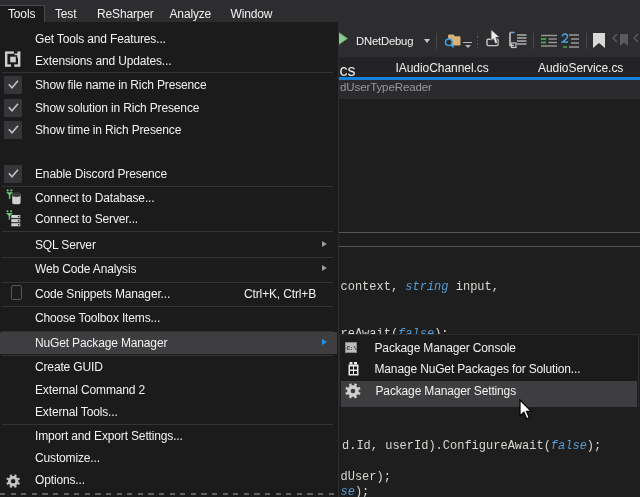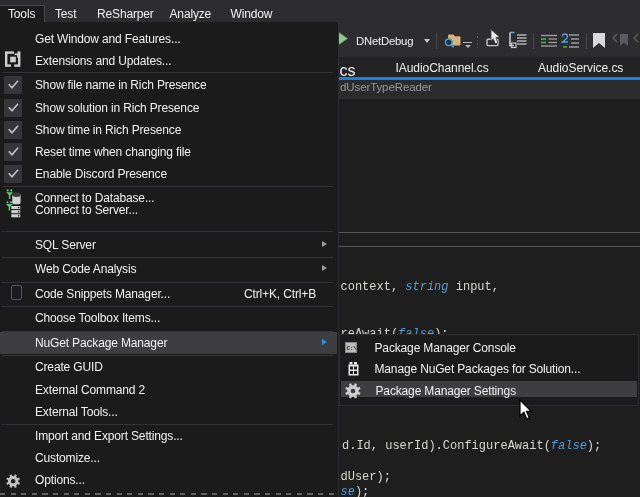--- a/index.html
+++ b/index.html
@@ -120,21 +120,21 @@
   <div class="abs bar" style="left:55px;">Test</div>
   <div class="abs bar" style="left:97px;">ReSharper</div>
   <div class="abs bar" style="left:169.5px;">Analyze</div>
   <div class="abs bar" style="left:230.5px;">Window</div>
   <div class="abs bar" style="left:293px;margin-top:20px;">Help</div>
 
   <div class="abs" id="menu" style="left:0; top:22px; width:339px; height:475px; background:#1b1b1c;
        border-right:1.5px solid #2d2d31;">
 
     <div class="row mtext" style="top:5.8px;">
-        <span class="lbl">Get Window and Features...</span>
+        <span class="lbl">Get Tools and Features...</span>
       </div>
     <div class="row mtext" style="top:27.9px;">
       <svg class="abs" style="left:5px; top:1.5px;" width="16" height="16">
         <rect x="1.2" y="1.6" width="13" height="13" fill="none" stroke="#d0d0d0" stroke-width="2.4"></rect>
         <rect x="8.9" y="0" width="3.6" height="4.4" fill="#1b1b1c"></rect>
         <path d="M9.6 3.4 h3.4 v3.4" fill="none" stroke="#d0d0d0" stroke-width="2"></path>
         <rect x="6" y="12.9" width="3.2" height="3.1" fill="#1b1b1c"></rect>
         <rect x="4.5" y="5" width="7" height="7" fill="#d0d0d0" stroke="#1b1b1c" stroke-width="1.4"></rect>
       </svg>
       <span class="lbl">Extensions and Updates...</span>
@@ -153,48 +153,41 @@
           <path d="M0.8 4.3 L4 7.8 L10 0.8" fill="none" stroke="#c2c2c2" stroke-width="1.6"></path>
         </svg>
       <span class="lbl">Show solution in Rich Presence</span>
       </div>
     <div class="row mtext" style="top:96.6px;padding-left:36px;">
         <span class="chk"></span>
       <svg class="abs" style="left:7.5px; top:6px;" width="11" height="10">
           <path d="M0.8 4.3 L4 7.8 L10 0.8" fill="none" stroke="#c2c2c2" stroke-width="1.6"></path>
         </svg>
       <span class="lbl">Show time in Rich Presence</span>
-      </div>
-    <div class="row mtext" style="top:118.7px;">
-        <span class="chk"></span>
-      <svg class="abs" style="left:7.5px; top:6px;" width="11" height="10">
-          <path d="M0.8 4.3 L4 7.8 L10 0.8" fill="none" stroke="#c2c2c2" stroke-width="1.6"></path>
-        </svg>
-      <span class="lbl">Reset time when changing file</span>
       </div>
     <div class="row mtext" style="top:140.8px;">
         <span class="chk"></span>
       <svg class="abs" style="left:7.5px; top:6px;" width="11" height="10">
           <path d="M0.8 4.3 L4 7.8 L10 0.8" fill="none" stroke="#c2c2c2" stroke-width="1.6"></path>
         </svg>
       <span class="lbl">Enable Discord Presence</span>
       </div>
     <div class="sep" style="top:164px;"></div>
     <div class="row mtext" style="top:165.3px;">
       <svg class="abs" style="left:5px; top:1.5px;" width="17" height="18">
         <circle cx="2.7" cy="1.4" r="1.05" fill="#6ec87a"></circle>
           <circle cx="6.3" cy="1.4" r="1.05" fill="#6ec87a"></circle>
         <path d="M1.2 3.2 L4.6 6.8 L8 3.2 Z" fill="#6ec87a"></path>
           <rect x="3.9" y="6" width="1.4" height="4" fill="#6ec87a"></rect>
         <rect x="7.2" y="4.3" width="8.4" height="11" rx="1.8" fill="#d0d0d0"></rect>
         <path d="M7.2 6.1 a4.2 1.9 0 0 0 8.4 0 v-1 a4.2 1.9 0 0 0 -8.4 0 z" fill="#3c3c40"></path>
       </svg>
       <span class="lbl">Connect to Database...</span>
       </div>
-    <div class="row mtext" style="top:177px;">
+    <div class="row mtext" style="top:186px;">
       <svg class="abs" style="left:5px; top:2px;" width="17" height="18">
         <circle cx="2.5" cy="1.3" r="1.05" fill="#6ec87a"></circle>
           <circle cx="6.1" cy="1.3" r="1.05" fill="#6ec87a"></circle>
         <path d="M1 3 L4.4 6.6 L7.8 3 Z" fill="#6ec87a"></path>
           <rect x="3.7" y="5.7" width="1.4" height="3.9" fill="#6ec87a"></rect>
         <rect x="6.3" y="5" width="9" height="3.1" fill="#d0d0d0"></rect>
           <rect x="12.9" y="5.9" width="1.5" height="1.4" fill="#2a2a2c"></rect>
         <rect x="6.3" y="9.1" width="9" height="3.1" fill="#d0d0d0"></rect>
           <rect x="12.9" y="10" width="1.5" height="1.4" fill="#2a2a2c"></rect>
         <rect x="6.3" y="13.2" width="9" height="3.1" fill="#d0d0d0"></rect>
@@ -269,21 +262,21 @@
         <rect x="0.5" y="2.5" width="10" height="11" fill="#e8e8e8"></rect>
         <rect x="2" y="4.5" width="3" height="3" fill="#1b1b1c"></rect>
         <rect x="6" y="4.5" width="3" height="3" fill="#1b1b1c"></rect>
         <rect x="2" y="9" width="3" height="3" fill="#1b1b1c"></rect>
         <rect x="6" y="9" width="3" height="3" fill="#1b1b1c"></rect>
         <rect x="1.5" y="0" width="3" height="2.5" fill="#e8e8e8"></rect>
         <rect x="6" y="0" width="3" height="2.5" fill="#e8e8e8"></rect>
       </svg>
       <span class="lbl">Manage NuGet Packages for Solution...</span>
       </div>
-    <div class="row mtext" style="top:46.4px; height:16px; line-height:21.5px; left:1px; right:1px; background:#3e3e40;">
+    <div class="row mtext" style="top:46.4px; height:26px; line-height:21.5px; left:1px; right:1px; background:#3e3e40;">
       <svg class="abs" style="left:4px; top:2.5px;" width="16" height="16">
         <path transform="scale(1.06)" d="M14.71,9.17 L13.78,11.42 L12.08,10.55 L10.55,12.08 L11.42,13.78 L9.17,14.71 L8.58,12.89 L6.42,12.89 L5.83,14.71 L3.58,13.78 L4.45,12.08 L2.92,10.55 L1.22,11.42 L0.29,9.17 L2.11,8.58 L2.11,6.42 L0.29,5.83 L1.22,3.58 L2.92,4.45 L4.45,2.92 L3.58,1.22 L5.83,0.29 L6.42,2.11 L8.58,2.11 L9.17,0.29 L11.42,1.22 L10.55,2.92 L12.08,4.45 L13.78,3.58 L14.71,5.83 L12.89,6.42 L12.89,8.58 Z" fill="#cfcfcf"></path>
         <circle cx="7.95" cy="7.95" r="2.3" fill="#3e3e40"></circle>
       </svg>
       <span class="lbl">Package Manager Settings</span>
       </div>
   </div>
 
   <svg class="abs" style="left:519px; top:399px;" width="16" height="23">
     <path d="M1 1 L1 16.8 L4.9 13.2 L7.7 19.8 L10.3 18.7 L7.5 12.3 L12.2 12.3 Z" fill="#ffffff" stroke="#000" stroke-width="1.2"></path>

